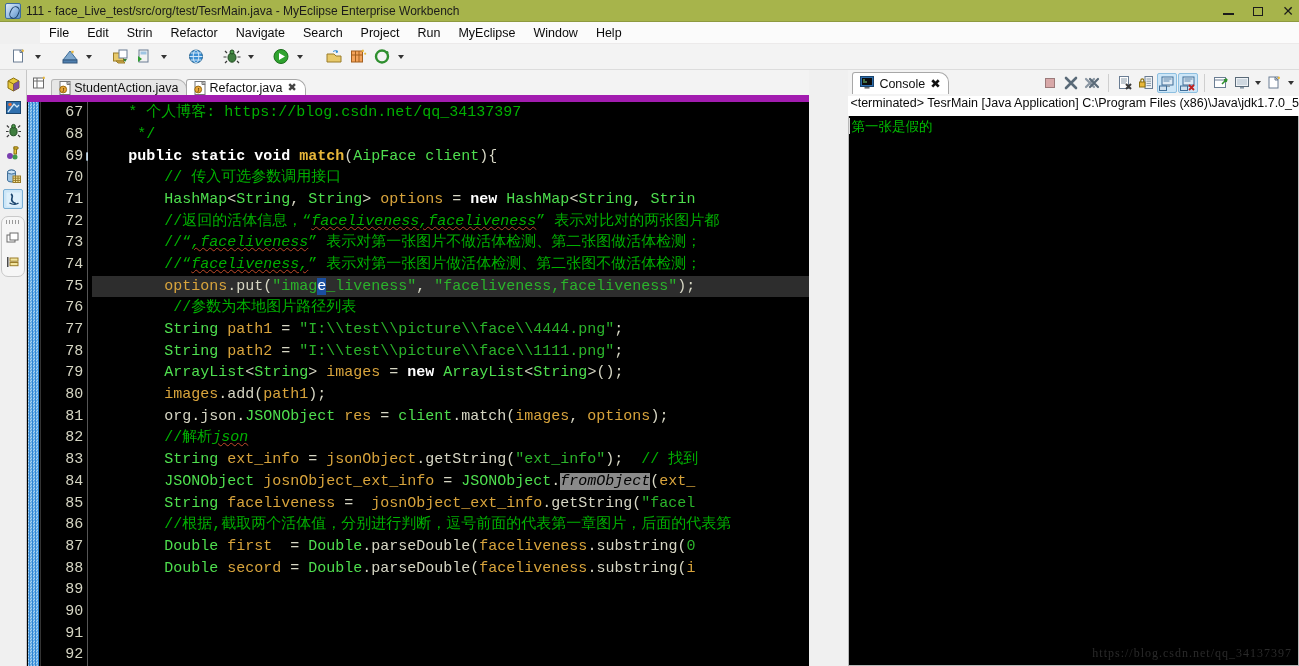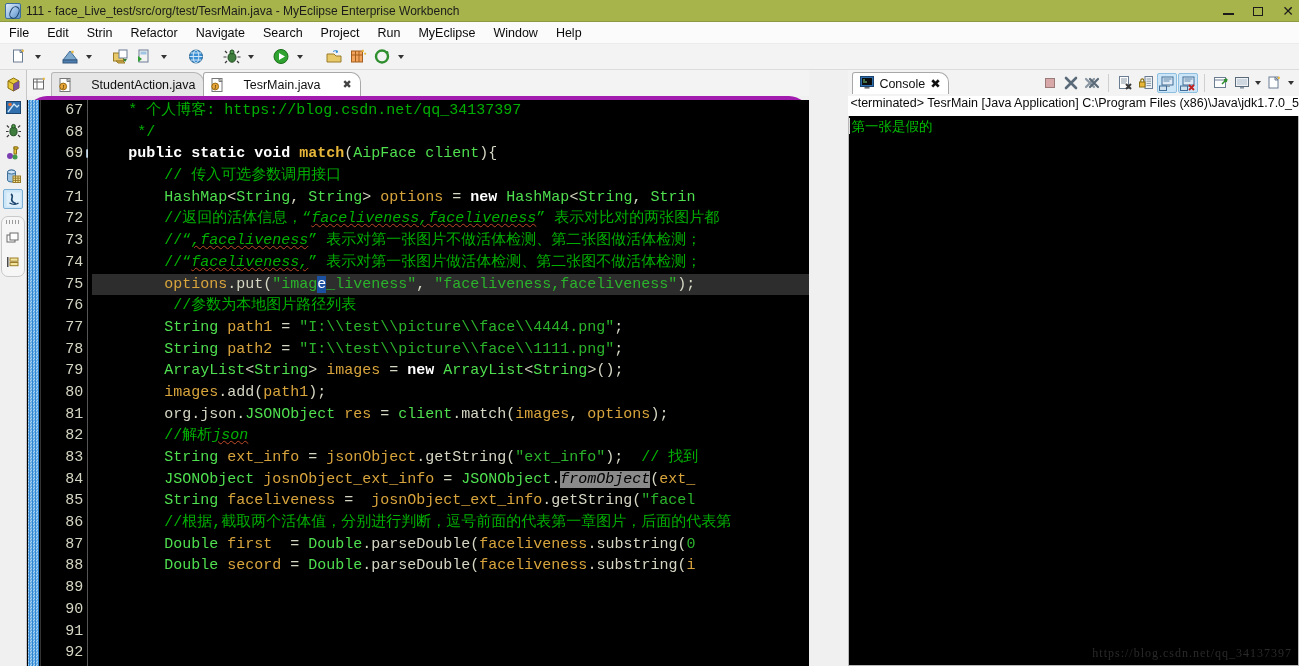--- a/index.html
+++ b/index.html
@@ -25,21 +25,21 @@
   .tb-buttons{ position:absolute; right:0; top:0; height:22px; display:flex; }
   .tb-btn{ width:30px;height:22px; display:flex;align-items:center;justify-content:center;
      color:#1b1b1b; font-size:12px; }
   .tb-btn .min{ display:block;width:11px;height:1.5px;background:#1b1b1b;margin-top:6px;}
   .tb-btn .max{ display:block;width:10px;height:9px;border:1.5px solid #1b1b1b;}
   .tb-btn.close{ width:26px; overflow:hidden; }
   .tb-btn .clo{ display:block; font-size:14px; line-height:14px; margin-left:4px;}
 
   
   .menubar{ height:22px;background:#fbfbfb;display:flex;align-items:center;
-     padding-left:0; border-bottom:1px solid #eceaea; }
+     padding-left:0; border-bottom:1px solid #eceaea;margin-left:40px; }
   .menu-item{ font-size:12.5px;color:#0b0b0b;padding:2px 9px;white-space:nowrap;}
 
   
   .toolbar{ height:26px;background:#f3f3f3;display:flex;align-items:center;
      padding-left:8px;border-bottom:1px solid #dcdcdc;gap:2px;}
   .tool{ width:22px;height:22px;display:flex;align-items:center;justify-content:center;}
   .tool svg{display:block;}
   .caret{ width:11px;height:22px;display:flex;align-items:center;justify-content:center;}
   .caret i{ display:block;width:0;height:0;border-left:3.5px solid transparent;
     border-right:3.5px solid transparent;border-top:4px solid #333; }
@@ -59,29 +59,29 @@
     padding:3px 0 4px;gap:4px;}
   .grip{ width:14px;height:4px;
     background:repeating-linear-gradient(90deg,#9a9a9a 0 1px,transparent 1px 3px);}
 
   
   .editorcol{ width:805px; display:flex;flex-direction:column; }
   .tabstrip{ height:26px;background:#f3f3f3;display:flex;align-items:flex-end;
      padding-left:2px; }
   .tabstrip .lefticon{ width:22px;height:24px;display:flex;align-items:center;
      justify-content:center;}
-  .tab{ height:24px;display:flex;align-items:center;gap:19px;padding:0 8px 0 7px;
+  .tab{ height:16px;display:flex;align-items:center;gap:2px;padding:0 8px 0 7px;
      font-size:12.5px;color:#101010;border:1px solid #b6b6b6;border-bottom:none;
      border-radius:3px 10px 0 0;background:#e6e6e6;margin-right:-1px;white-space:nowrap;}
   .tab.active{ background:#ffffff;border-color:#a8a8a8; }
   .tab .jico{ width:13px;height:14px;position:relative;flex:0 0 auto; }
   .tab .close-x{ font-size:11px;color:#444; margin-left:3px;}
 
   .codewrap{ flex:1; display:flex; background:#15803d; position:relative;
-      border-top:4px solid #a21caf;border-radius:20px; }
+      border-top:7px solid #a21caf; }
   .annot{ width:14px;background:#000;border-right:1px solid #333;
      background-image:linear-gradient(90deg,#000 0 3px,#000 3px);
      position:relative;}
   .annot .blue{position:absolute;left:1px;top:0;bottom:0;width:11px;
      background:repeating-conic-gradient(#2f86d4 0% 25%, #a8d4f2 0% 50%) 0/3px 3px;}
   .gutter{ width:46px;background:#000;color:#d6d6c4;font-family:"Liberation Mono",monospace;
      font-size:15px;text-align:right;padding-right:4px;position:relative;}
   .gline{ height:21.7px;line-height:21.7px;position:relative;}
   .fold{ position:absolute;right:-12px;top:6px;width:9px;height:9px;
      border:1px solid #9fb4c4;background:#cfe0ec;border-radius:1px;}
@@ -345,21 +345,21 @@
       </div>
       <div class="tab active">
         <span class="jico">
           <svg width="13" height="14" viewBox="0 0 13 14">
               <rect x="1" y="0.5" width="10" height="13" fill="#fff" stroke="#777"></rect>
               <path d="M8 0.5 L11 3.5 L8 3.5 Z" fill="#dedede" stroke="#777"></path>
               <circle cx="4.2" cy="8.5" r="3.4" fill="#e8a63a" stroke="#9a6b10"></circle>
               <text x="4.2" y="11" font-size="5.5" text-anchor="middle" fill="#3a2a00" font-family="serif">J</text>
             </svg>
         </span>
-        <span>TesrMain.java</span>
+        <span>Refactor.java</span>
         <span class="close-x">✖</span>
       </div>
     </div>
 
     <div class="codewrap">
       <div class="annot">
           <div class="blue"></div>
         </div>
       <div class="gutter" id="gutter">
           <div class="gline">67</div>

